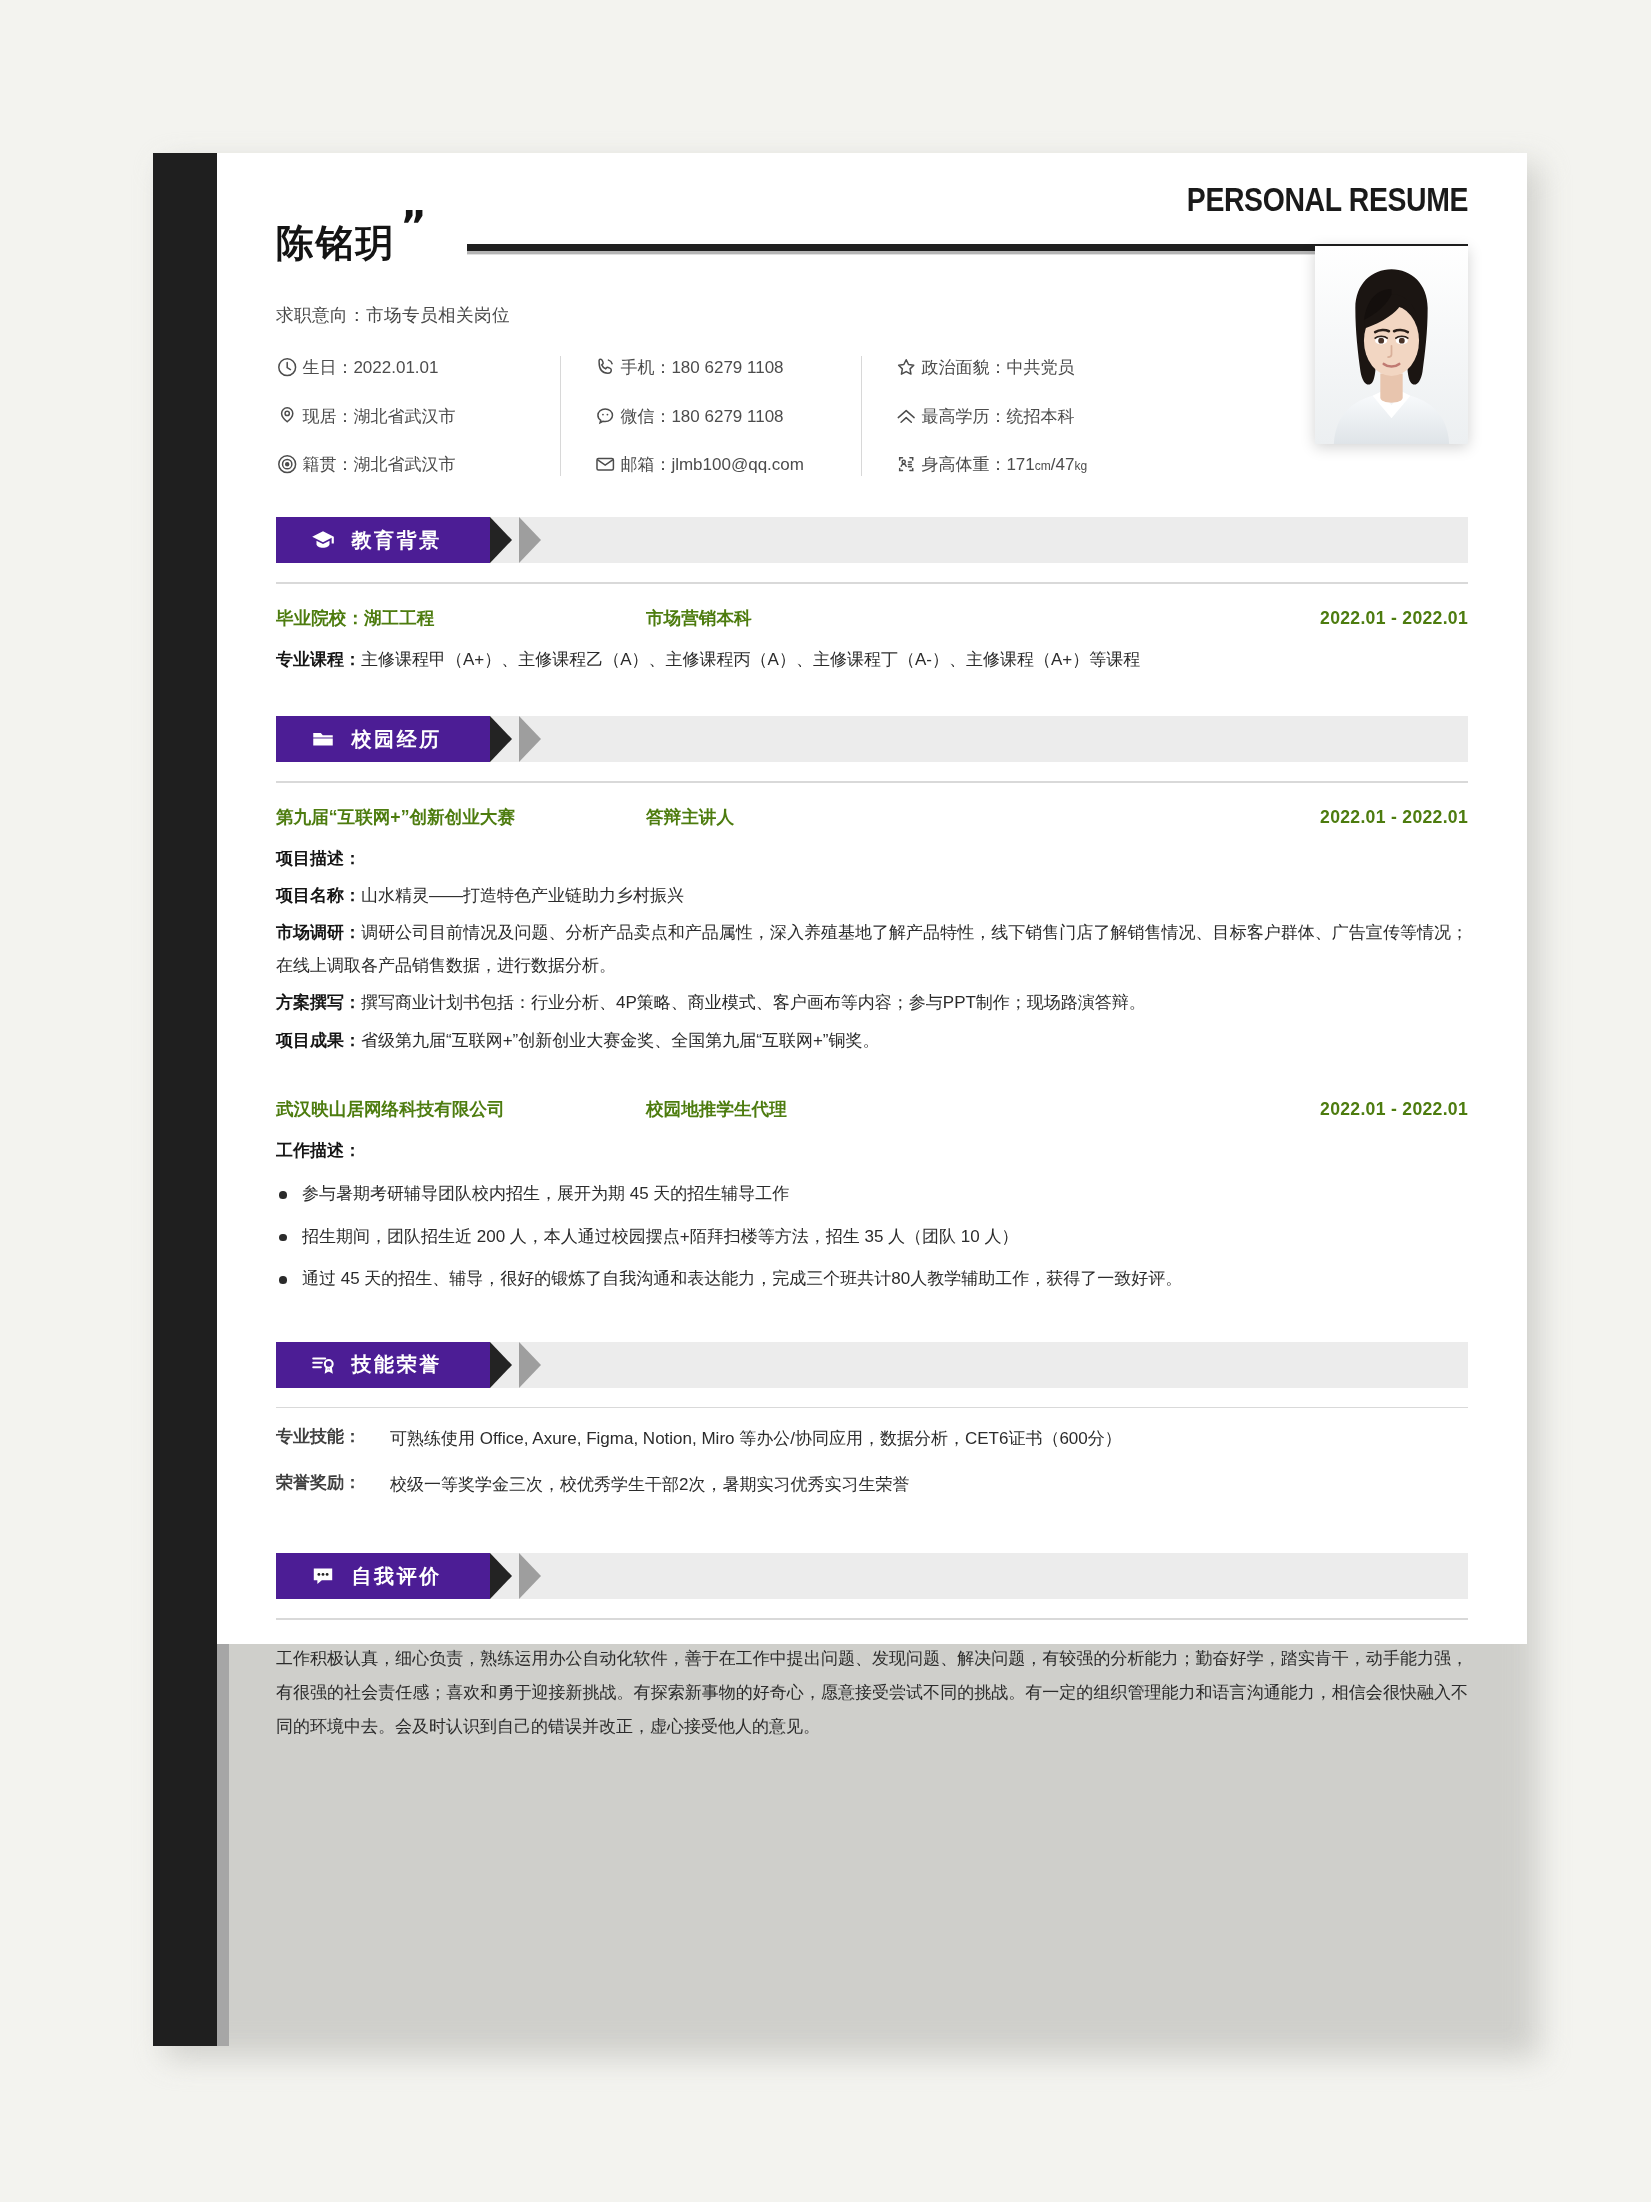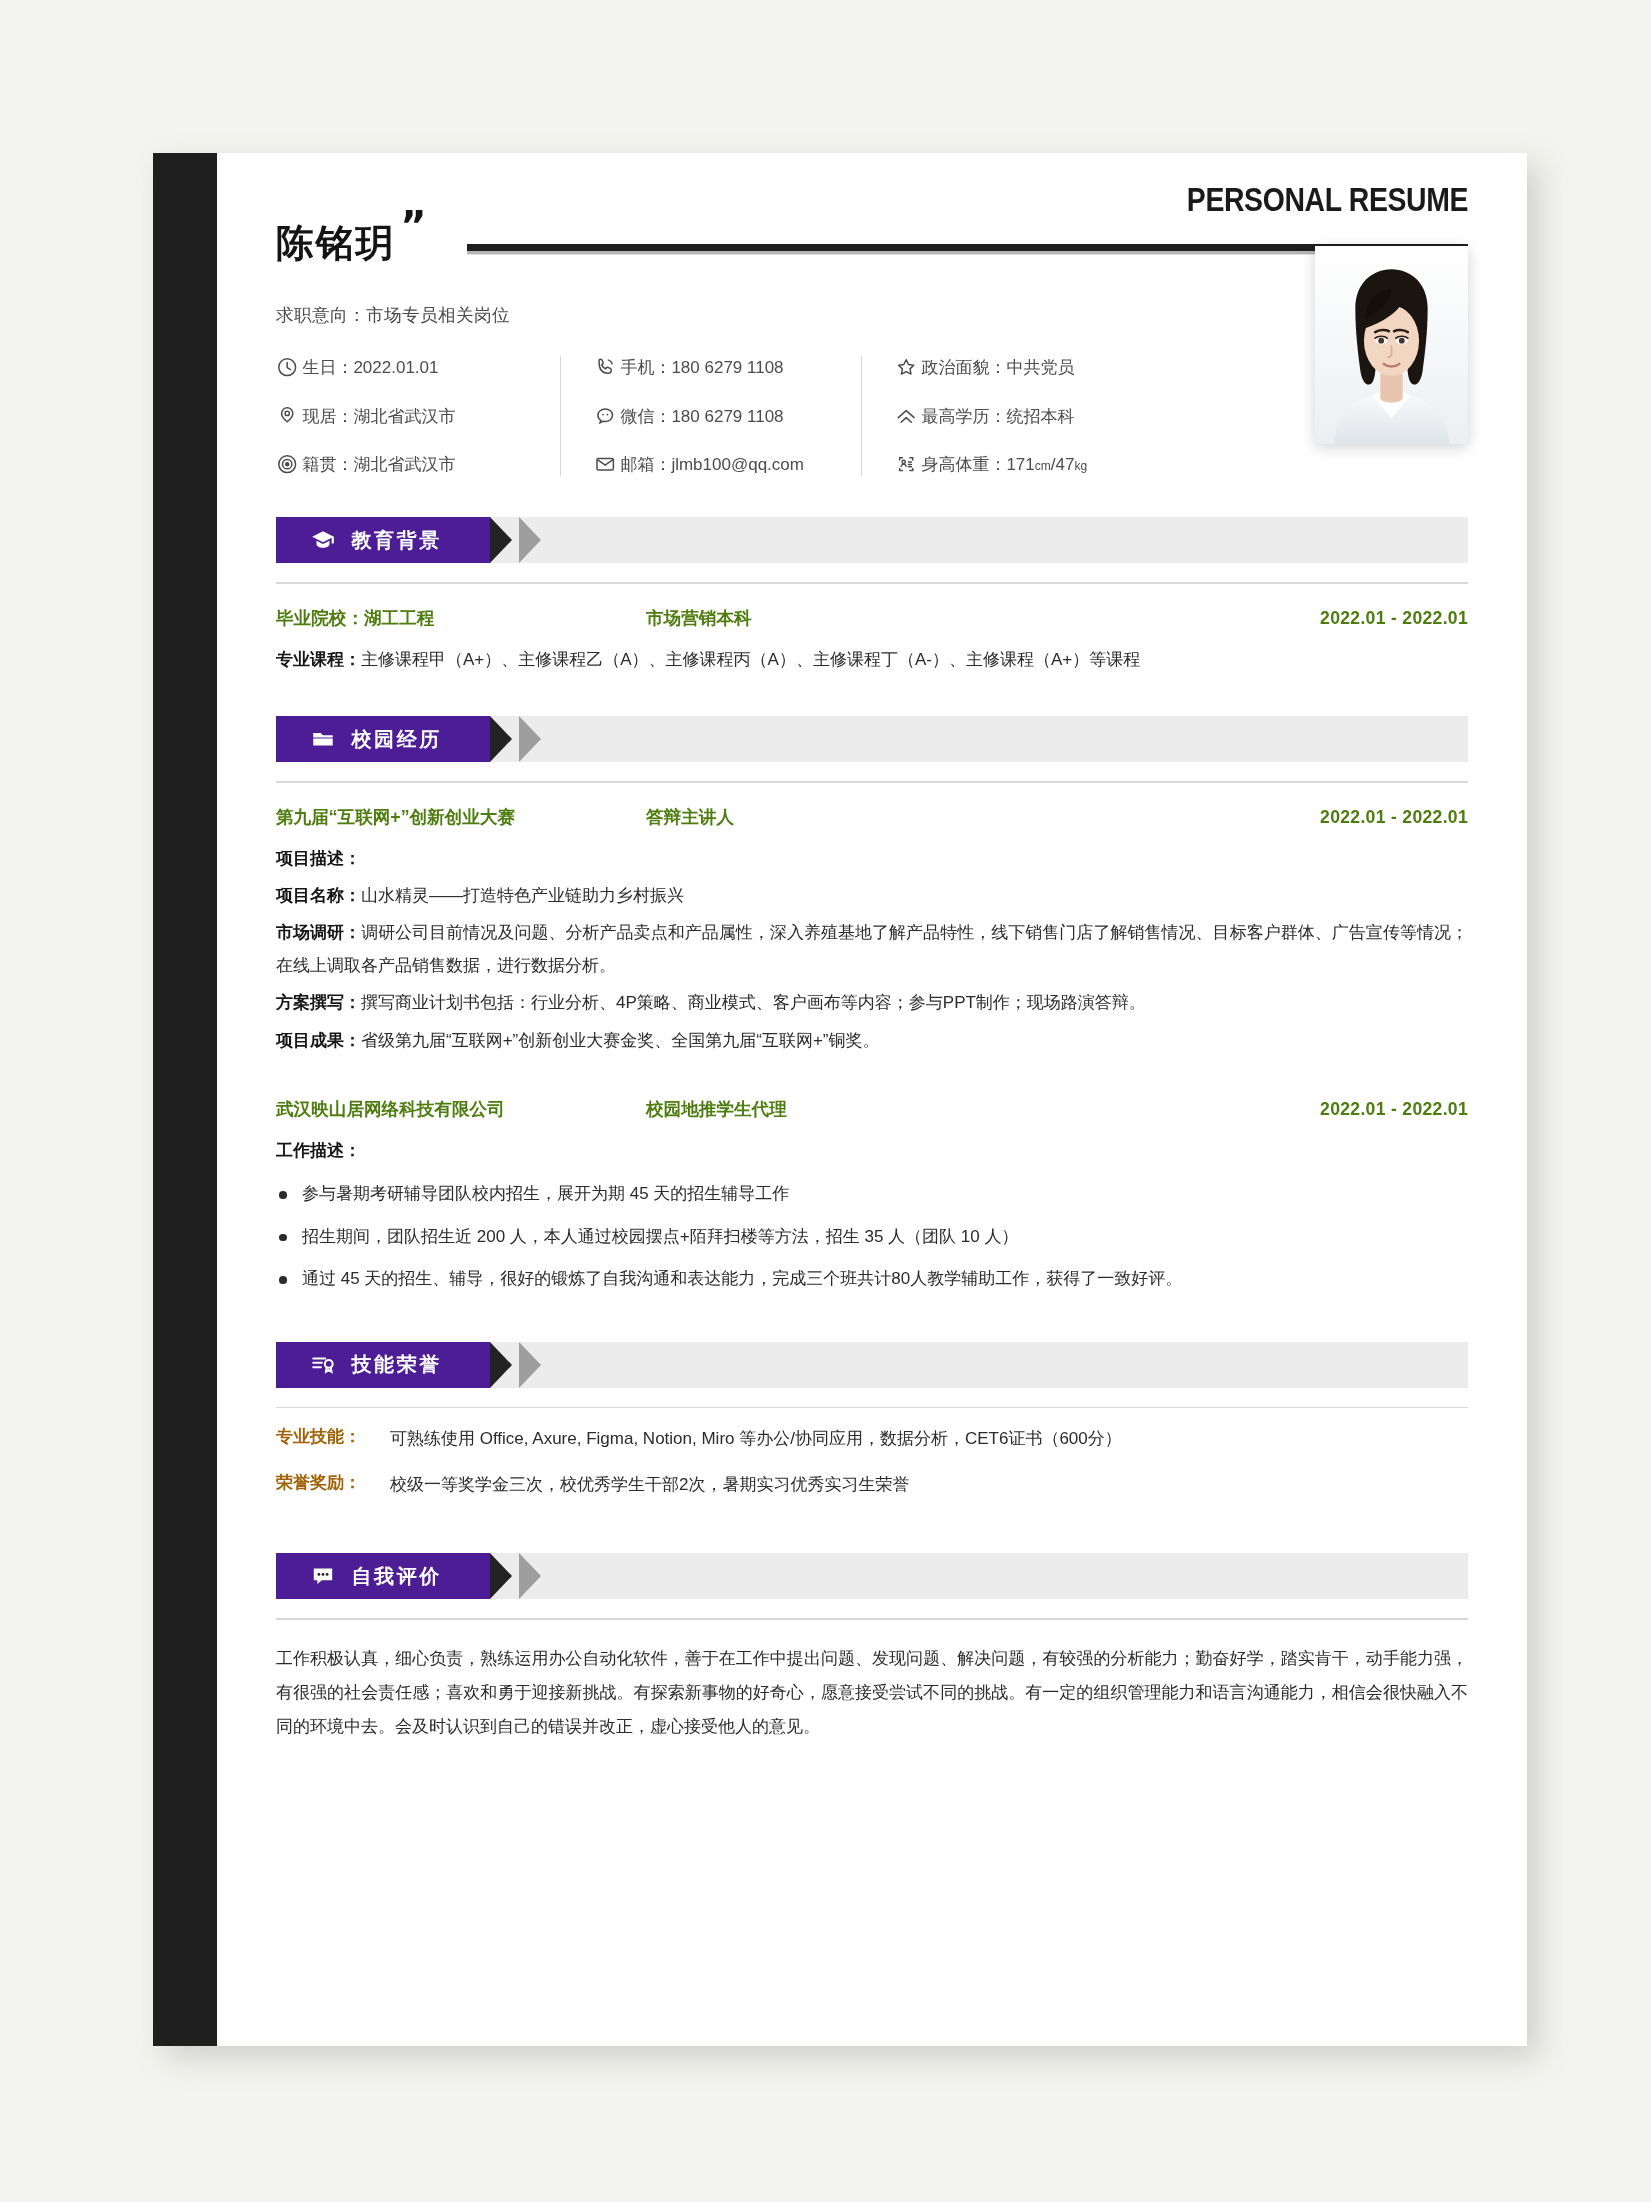--- a/index.html
+++ b/index.html
@@ -43,21 +43,21 @@
   }
   .spine-edge {
     position: absolute;
     left: 64px; top: 0;
     width: 12px; height: 1893px;
     background: #a6a6a6;
   }
   .sheet {
     position: absolute;
     left: 64px; top: 0;
-    width: 1310px; height: 1893px;
+    width: 1310px; height: 1491px;
     background: #ffffff;
     padding: 0 59px;
   }
 
   
   .header { position: relative; height: 138px; }
   .resume-title {
     position: absolute;
     right: 0; top: 27.5px;
     font-size: 33px;
@@ -236,21 +236,21 @@
   .bullets li::before {
     content: "";
     position: absolute;
     left: 3.4px; top: 13px;
     width: 7.7px; height: 7.7px;
     border-radius: 50%;
     background: #2b2b2b;
   }
 
   .kv { margin-top: 17px; display: flex; font-size: 17px; color: #2b2b2b; }
-  .kv .k { width: 114px; font-weight: 700; color: #a16207; flex: none; }
+  .kv .k { width: 114px; font-weight: 700; color: #404040; flex: none; }
   .kv .v { flex: 1; line-height: 1.7; }
 
   .eval-text {
     margin-top: 22.4px;
     font-size: 17px;
     color: #2b2b2b;
     line-height: 2.0;
     text-align: justify;
   }
 </style>

